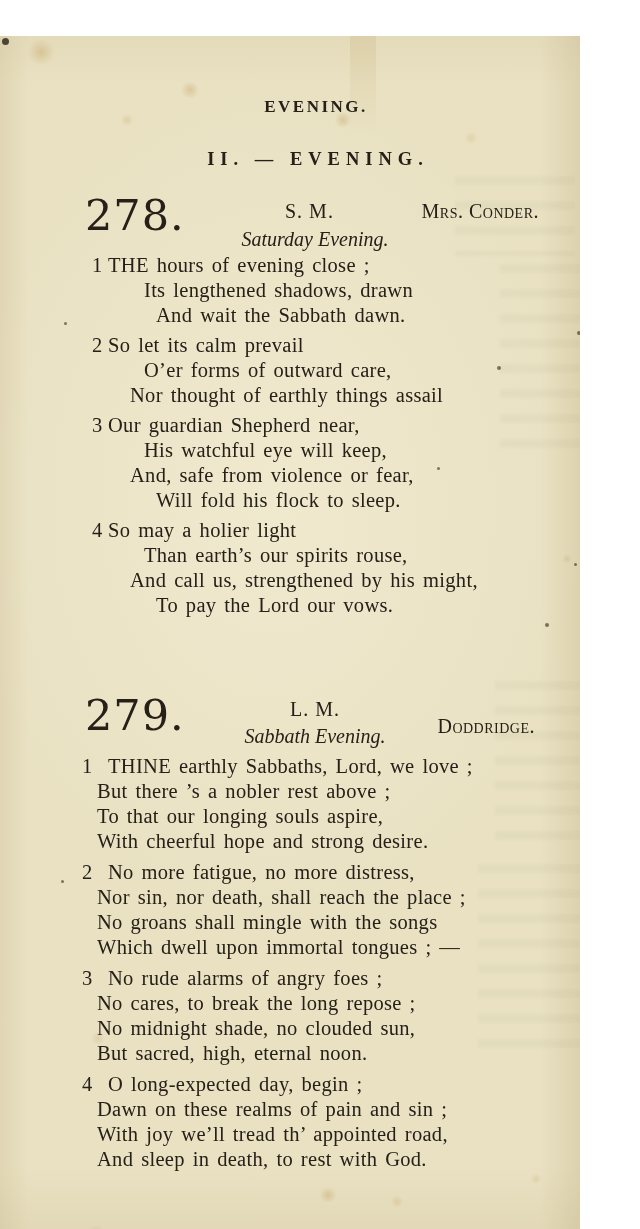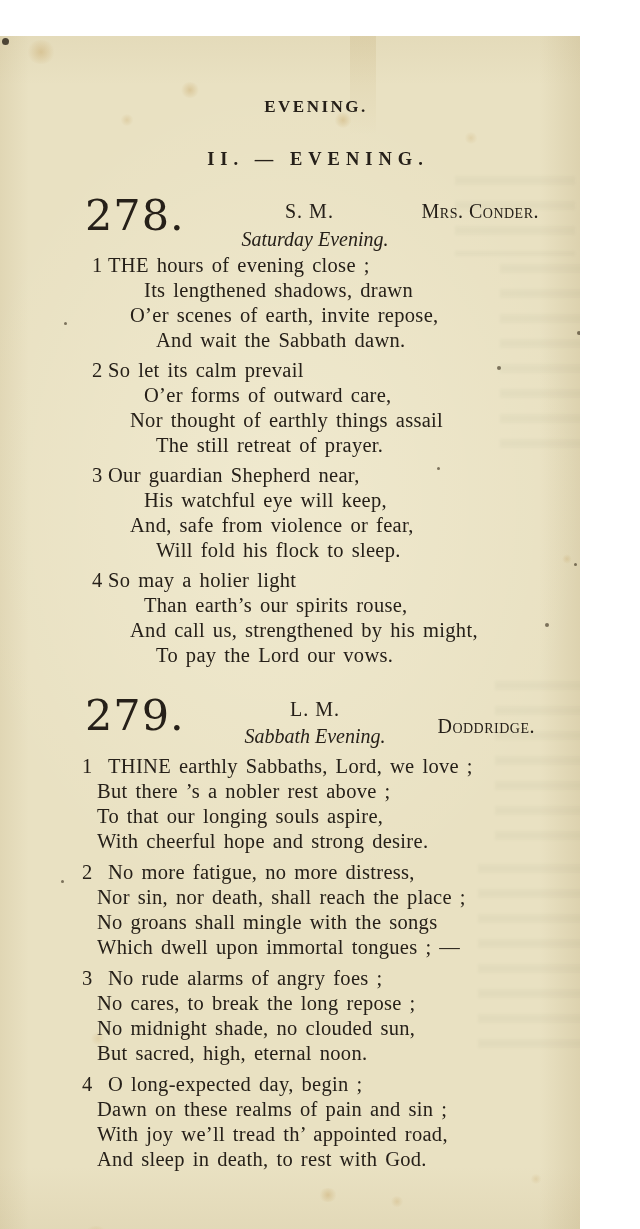--- a/index.html
+++ b/index.html
@@ -117,28 +117,26 @@
 
   <section class="hymn hymn-278">
     <div class="hymn-number">278.</div>
     <div class="hymn-meter">S. M.</div>
     <div class="hymn-author">Mrs. Conder.</div>
     <div class="hymn-subtitle">Saturday Evening.</div>
     <div class="verses">
       <div class="verse">
         <div class="vline l0"><span class="vnum">1</span><span>THE hours of evening close ;</span></div>
         <div class="vline l1">Its lengthened shadows, drawn</div>
-        <div class="vline l2">O’er scenes of earth, invite repose,</div>
         <div class="vline l3">And wait the Sabbath dawn.</div>
       </div>
       <div class="verse">
         <div class="vline l0"><span class="vnum">2</span><span>So let its calm prevail</span></div>
         <div class="vline l1">O’er forms of outward care,</div>
         <div class="vline l2">Nor thought of earthly things assail</div>
-        <div class="vline l3">The still retreat of prayer.</div>
       </div>
       <div class="verse">
         <div class="vline l0"><span class="vnum">3</span><span>Our guardian Shepherd near,</span></div>
         <div class="vline l1">His watchful eye will keep,</div>
         <div class="vline l2">And, safe from violence or fear,</div>
         <div class="vline l3">Will fold his flock to sleep.</div>
       </div>
       <div class="verse">
         <div class="vline l0"><span class="vnum">4</span><span>So may a holier light</span></div>
         <div class="vline l1">Than earth’s our spirits rouse,</div>

